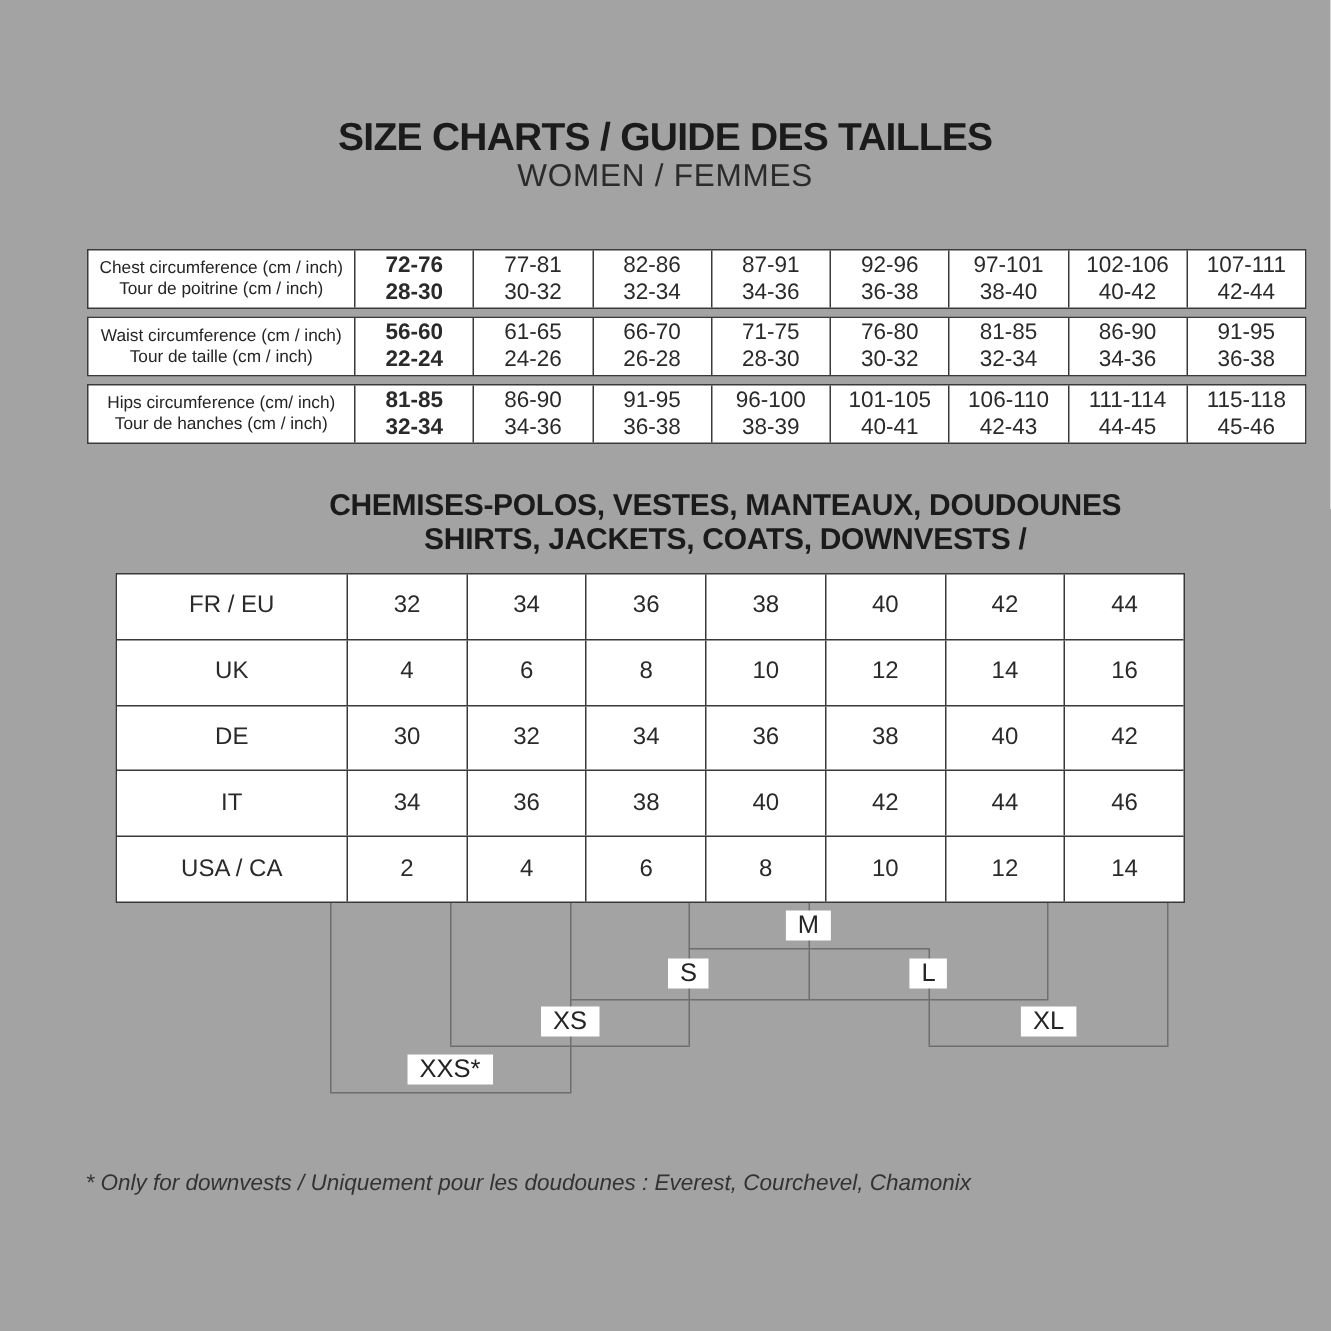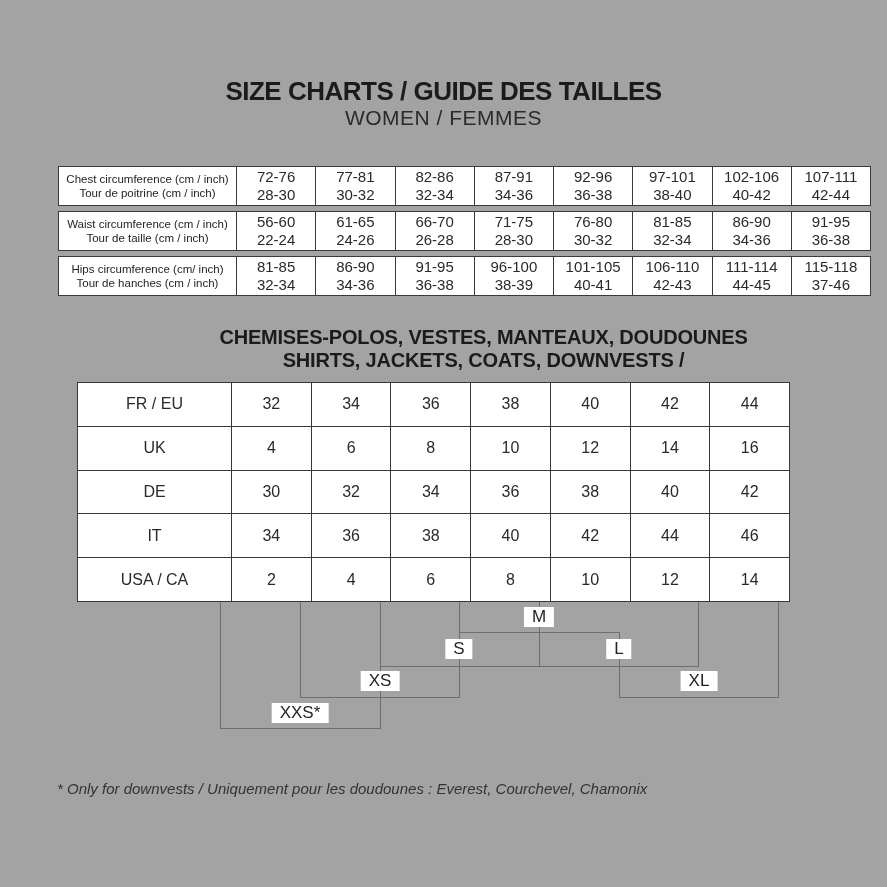--- a/index.html
+++ b/index.html
@@ -43,21 +43,21 @@
     display:flex;flex-direction:column;justify-content:center;align-items:center;
     font-size:11.5px;line-height:14px;color:#242424;
     text-align:center;
   }
   .mcell{
     flex:1;box-sizing:border-box;border-left:1px solid #3a3a3a;
     display:flex;flex-direction:column;justify-content:center;align-items:center;
     font-size:15px;line-height:18px;color:#2a2a2a;
     text-align:center;
   }
-  .mcell:nth-child(2){border-left:none;}
+  .mcell:nth-child(2){border-left:none;font-weight:bold;}
   
   .stable{
     position:absolute;left:77px;top:382px;width:713px;height:220px;
     box-sizing:border-box;border:1px solid #383838;
     display:flex;flex-direction:column;background:#fff;
   }
   .srow{flex:1;display:flex;}
   .srow + .srow{border-top:1px solid #383838;}
   .scell{
     box-sizing:border-box;border-right:1px solid #383838;
@@ -197,21 +197,21 @@
       <div class="mcell">
           <span>106-110</span>
           <span>42-43</span>
         </div>
       <div class="mcell">
           <span>111-114</span>
           <span>44-45</span>
         </div>
       <div class="mcell">
           <span>115-118</span>
-          <span>37-46</span>
+          <span>45-46</span>
         </div>
     </div>
 
   </div>
 
   <div class="category-heading">
     <div>CHEMISES-POLOS, VESTES, MANTEAUX, DOUDOUNES</div>
     <div>SHIRTS, JACKETS, COATS, DOWNVESTS /</div>
   </div>
 

